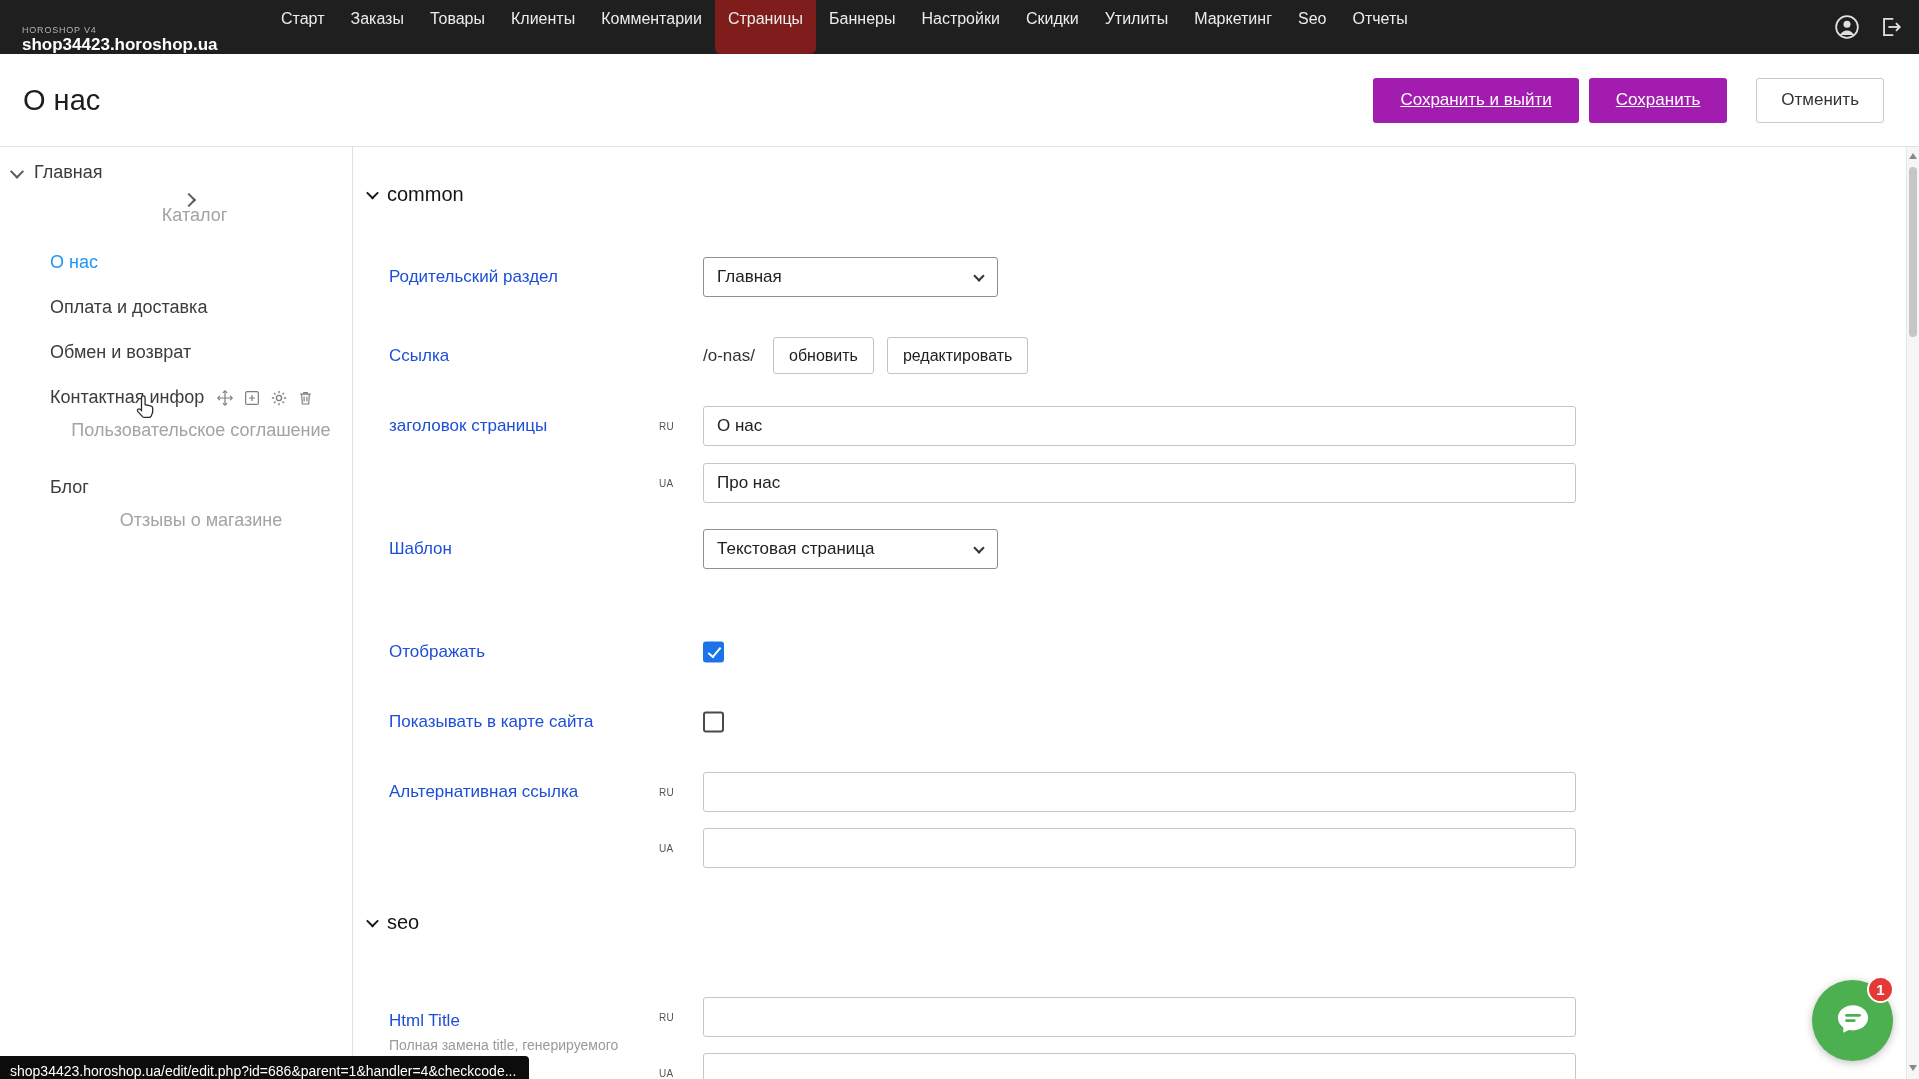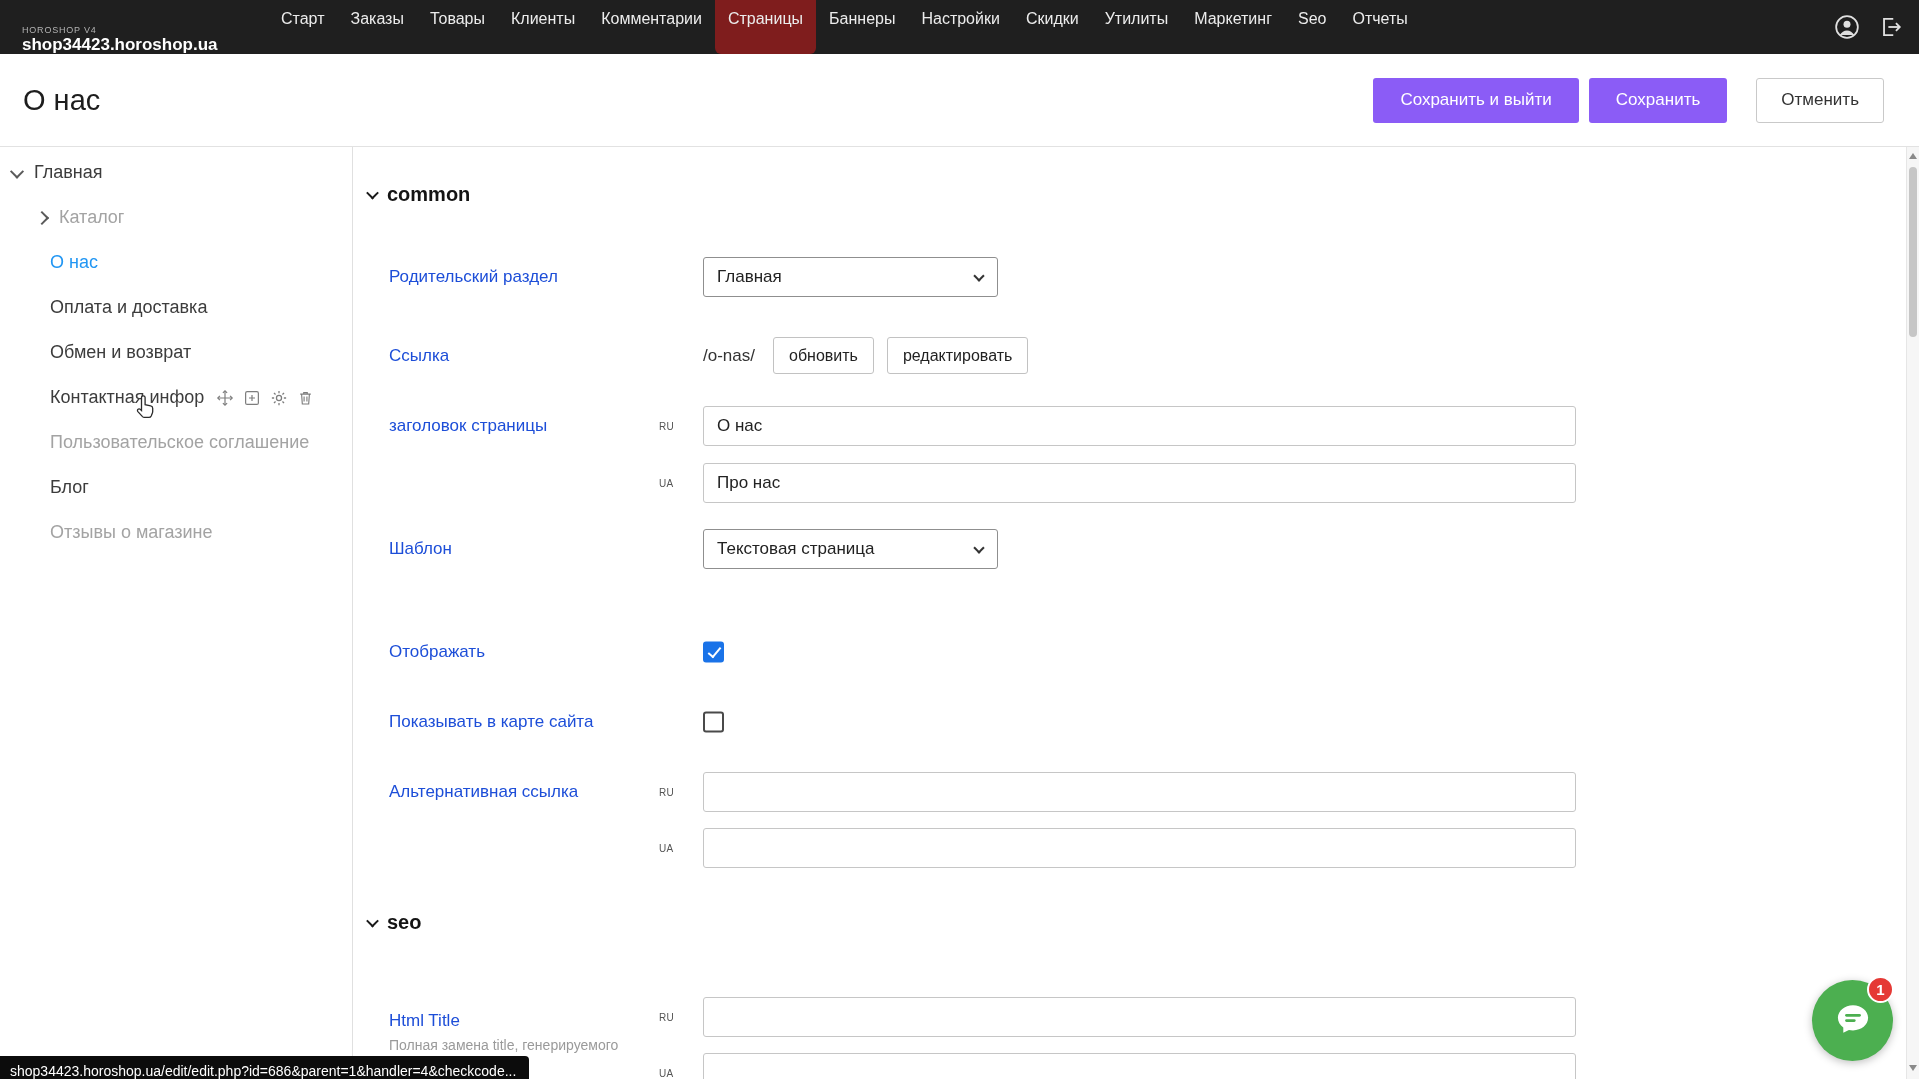--- a/index.html
+++ b/index.html
@@ -15,43 +15,43 @@
   .topnav-item{display:flex;align-items:center;padding:0 13px;font-size:16px;color:#ececec;cursor:pointer;white-space:nowrap;}
   .topnav-item.active{background:#7f1d1d;border-radius:6px;}
   .topbar-icons{position:absolute;right:16px;top:0;height:54px;display:flex;align-items:center;gap:16px;}
   .topbar-icons span{display:flex;cursor:pointer;}
 
   
   .pagehead{position:absolute;top:54px;left:0;width:1919px;height:93px;background:#fff;border-bottom:1px solid #e2e2e2;display:flex;align-items:center;z-index:30;}
   .page-title{font-size:29px;font-weight:400;color:#1d1d1d;margin-left:23px;}
   .pagehead-actions{position:absolute;right:35px;display:flex;align-items:center;}
   .btn{height:45px;border:none;border-radius:3px;font-size:17px;font-family:inherit;cursor:pointer;white-space:nowrap;}
-  .btn-blue{background:#8b5cf6;color:#fff;padding:0 27px;}
+  .btn-blue{background:#a21caf;color:#fff;padding:0 27px;text-decoration:underline;}
   .btn-plain{background:#fff;color:#333;border:1px solid #c9c9c9;padding:0 24px;}
   .mr10{margin-right:10px;}
   .mr29{margin-right:29px;}
 
   
   .sidebar{position:absolute;left:0;top:147px;width:353px;bottom:0;background:#fff;border-right:1px solid #e0e0e0;padding-top:3px;z-index:10;}
   .tree-row{height:45px;display:flex;align-items:center;font-size:18px;color:#3c3c3c;cursor:pointer;position:relative;}
   .tree-row.lvl0{padding-left:12px;}
   .tree-row.lvl1{padding-left:50px;}
   .tree-row.lvl1.haschev{padding-left:37px;}
-  .tree-row.muted{color:#a3a3a3;}
+  .tree-row.muted{color:#a3a3a3;flex-direction:column;}
   .tree-row.selected{color:#2196f3;}
   .chev{width:10px;height:10px;border-right:2px solid #5a5a5a;border-bottom:2px solid #5a5a5a;display:inline-block;margin-right:12px;flex:none;}
   .chev.down{transform:rotate(45deg) translate(-1px,-1px);}
   .chev.right{transform:rotate(-45deg);}
   .row-tools{display:flex;align-items:center;gap:9px;margin-left:12px;}
   .row-tools span{display:flex;cursor:pointer;}
   .cursor-overlay{position:absolute;left:133px;top:246px;z-index:15;pointer-events:none;}
 
   
   .content{position:absolute;left:353px;top:147px;right:13px;bottom:0;overflow:hidden;background:#fff;}
-  .section-head{position:absolute;left:15px;display:flex;align-items:center;gap:10px;font-size:20px;font-weight:bold;color:#141414;cursor:pointer;}
+  .section-head{position:absolute;left:15px;display:flex;align-items:center;gap:10px;font-size:20px;font-weight:normal;color:#141414;cursor:pointer;}
   .section-head .schev{width:9px;height:9px;border-right:2px solid #1a1a1a;border-bottom:2px solid #1a1a1a;transform:rotate(45deg) translate(-1px,-1px);display:inline-block;}
   .frow{position:absolute;left:0;right:0;height:40px;}
   .frow.h37{height:37px;}
   .flabel{position:absolute;left:36px;top:50%;transform:translateY(-50%);font-size:17px;color:#1d4ed8;white-space:nowrap;}
   .flabel.two{top:14px;transform:none;}
   .fhint{position:absolute;left:36px;top:40px;font-size:14px;color:#9a9a9a;white-space:nowrap;}
   .lang{position:absolute;left:306px;width:36px;text-align:left;top:50%;transform:translateY(-50%);font-size:10px;color:#555;letter-spacing:.3px;}
   .ftext{position:absolute;left:350px;width:873px;height:40px;border:1px solid #c6c6c6;border-radius:3px;font-size:17px;padding:0 13px;color:#222;font-family:inherit;background:#fff;outline:none;}
   .fselect{position:absolute;left:350px;width:295px;height:40px;border:1px solid #8f8f8f;border-radius:3px;display:flex;align-items:center;padding:0 34px 0 13px;font-size:17px;color:#222;background:#fff;cursor:pointer;}
   .sel-arrow{position:absolute;right:14px;top:14px;width:8px;height:8px;border-right:2px solid #333;border-bottom:2px solid #333;transform:rotate(45deg);}

